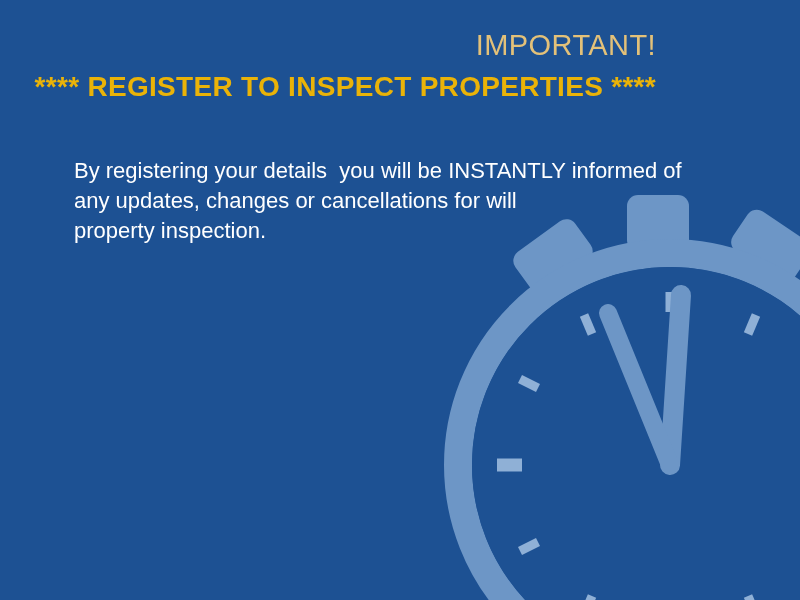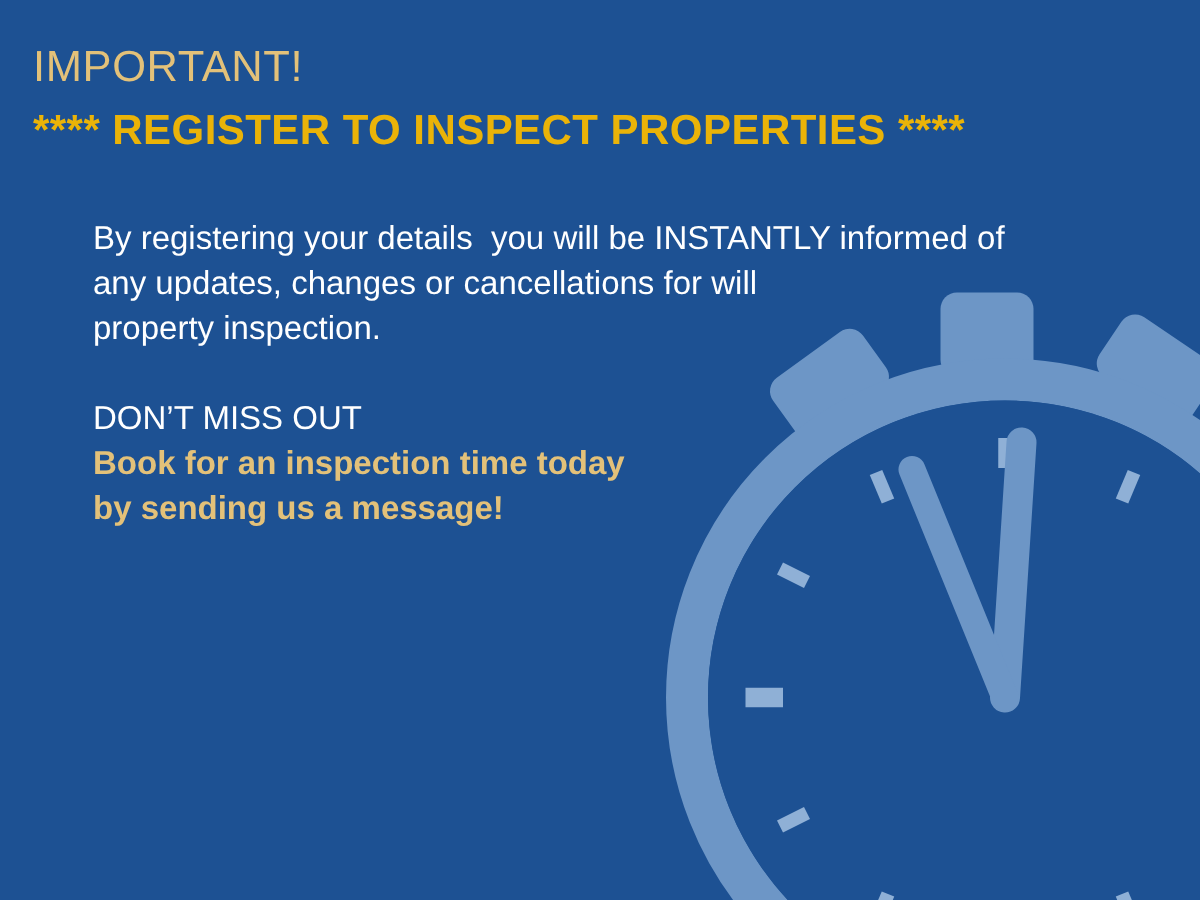--- a/index.html
+++ b/index.html
@@ -34,22 +34,21 @@
     left: 0;
     top: 0;
     width: 800px;
     height: 600px;
   }
   .heading-block {
     position: absolute;
     left: 0;
     top: 28px;
     width: 656px;
-    text-align: left;
-    padding-left: 22px;
+    text-align: right;
   }
   .heading-1 {
     display: block;
     color: #e3c179;
     font-size: 29px;
     font-weight: 400;
     letter-spacing: 0.4px;
     line-height: 34px;
   }
   .heading-2 {
@@ -61,21 +60,21 @@
     letter-spacing: 0.3px;
     line-height: 34px;
   }
   .body-block {
     position: absolute;
     left: 62px;
     top: 144px;
     width: 660px;
   }
   .para {
-    margin: 0;
+    margin: 12px;
     color: #ffffff;
     font-size: 22px;
     font-weight: 400;
     line-height: 30px;
   }
   .para.gap-top {
     margin-top: 30px;
   }
   .para .line {
     display: block;
@@ -153,21 +152,16 @@
 
     <div class="body-block">
 
       <p class="para">
         <span class="line">By registering your details  you will be INSTANTLY informed of</span>
         <span class="line">any updates, changes or cancellations for will</span>
         <span class="line">property inspection.</span>
       </p>
 
 
-      <p class="para gap-top">
-        <span class="line">DON’T MISS OUT</span>
-        <span class="cta-line">Book for an inspection time today</span>
-        <span class="cta-line">by sending us a message!</span>
-      </p>
 
     </div>
   </div>
 </div>
 
 </body></html>

